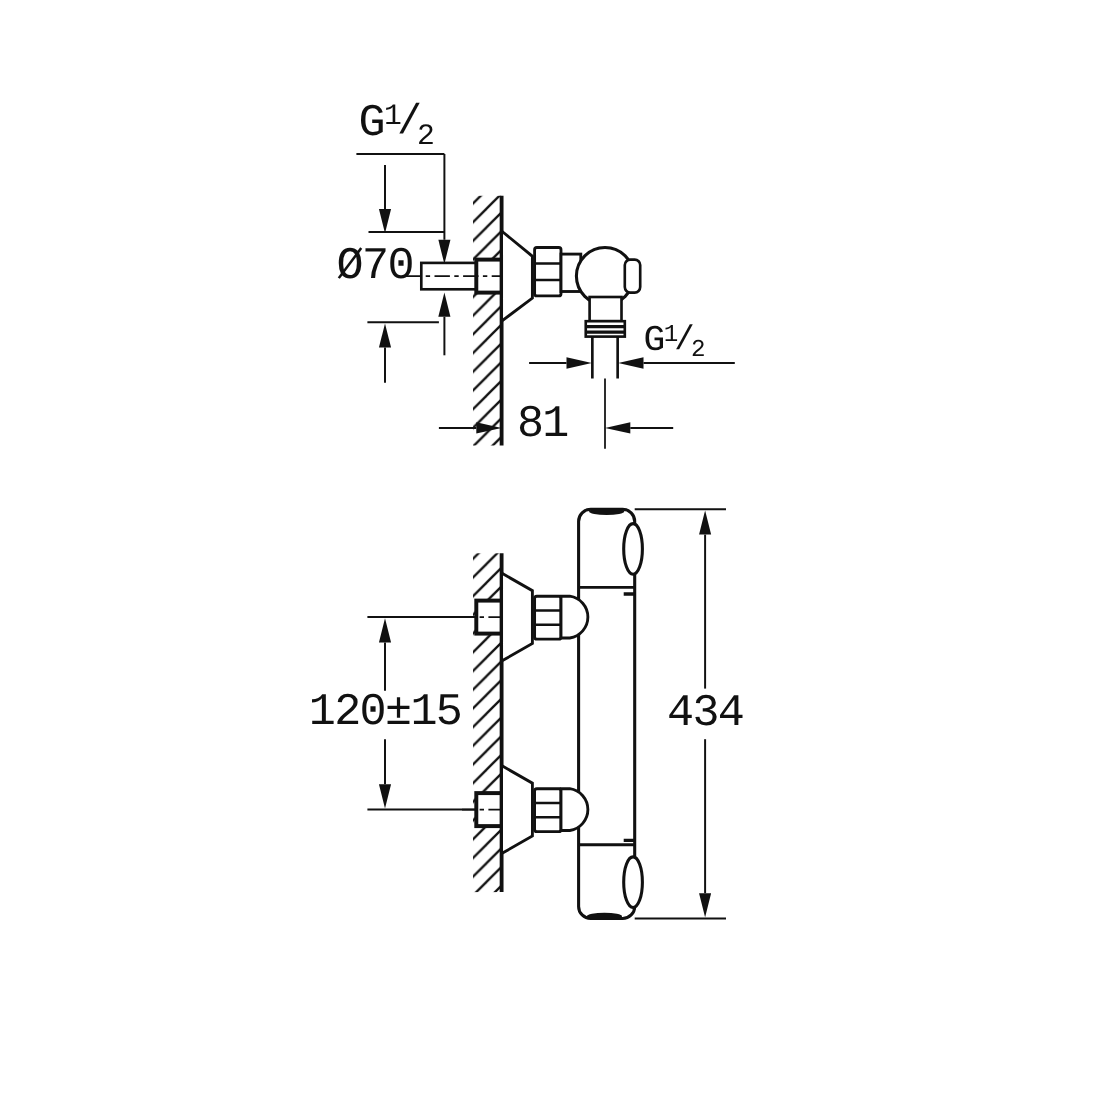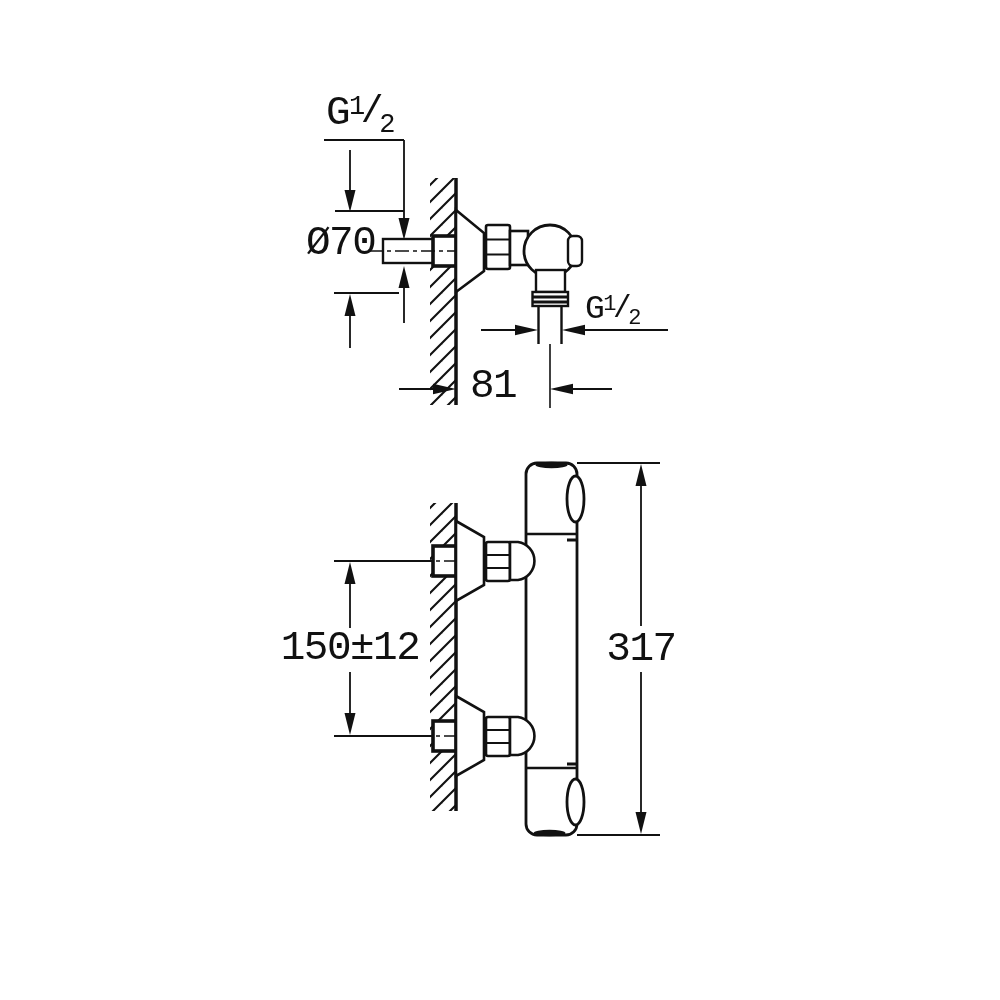--- a/index.html
+++ b/index.html
@@ -175,17 +175,17 @@
   </div>
 
   <div class="label" style="left:306px; top:203px;">Ø70</div>
 
   <div class="label center" style="left:468px; top:346px; width:50px;">81</div>
 
   <div class="label g12 small" style="left:585px; top:273px;">
     <span>G</span><span class="sup">1</span><span class="slash">/</span><span class="sub">2</span>
   </div>
 
-  <div class="label center" style="left:280px; top:608px; width:140px;">150±12</div>
+  <div class="label center" style="left:280px; top:608px; width:140px;">120±15</div>
 
-  <div class="label center" style="left:606px; top:609px; width:70px;">317</div>
+  <div class="label center" style="left:606px; top:609px; width:70px;">434</div>
 
 </div>
 
 </body></html>

